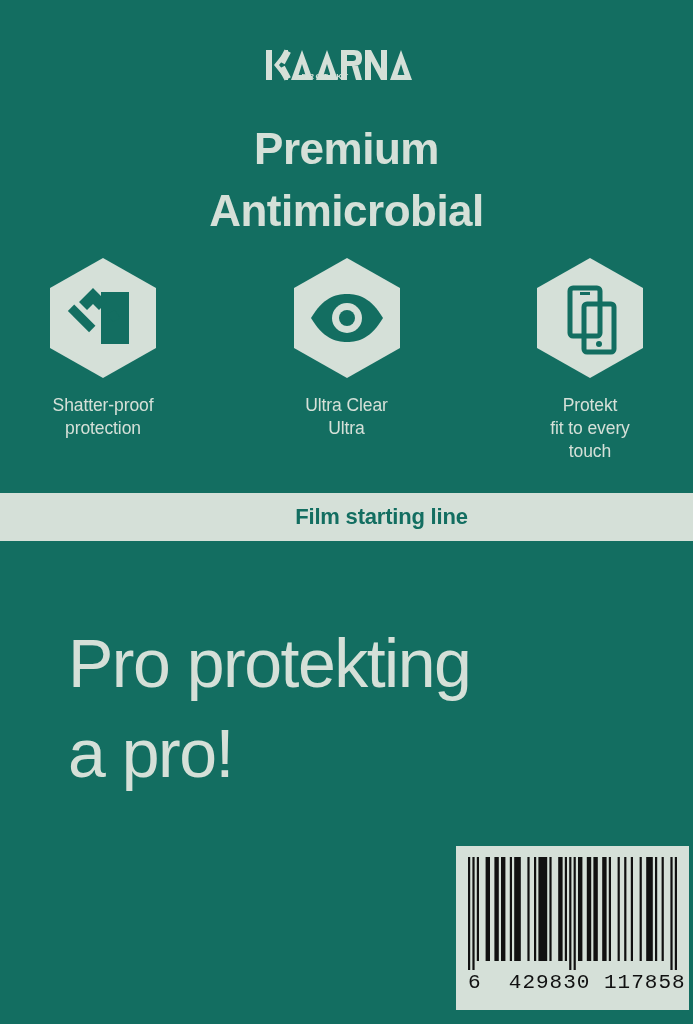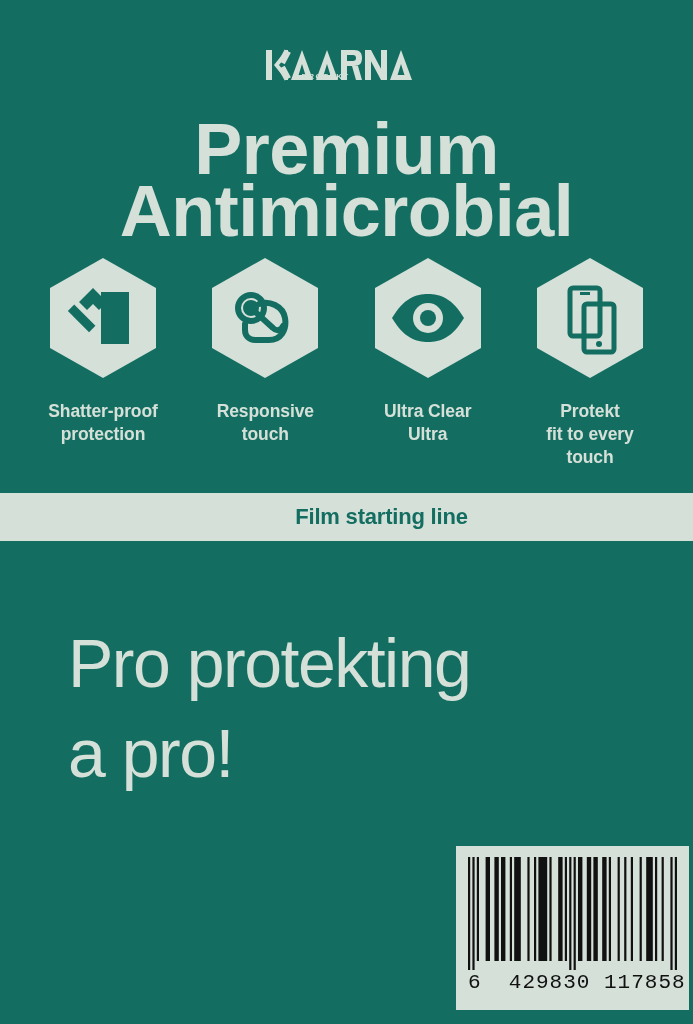--- a/index.html
+++ b/index.html
@@ -34,21 +34,21 @@
 
   
   #heading {
     position: absolute;
     left: 0;
     top: 118px;
     width: 693px;
     text-align: center;
     color: #d5e0d8;
     font-weight: bold;
-    font-size: 72px;
+    font-size: 44px;
     line-height: 62px;
     letter-spacing: -0.5px;
   }
   #heading .hl { display: block; }
 
   
   #features {
     position: absolute;
     left: 28px;
     top: 256px;
@@ -63,24 +63,24 @@
     flex-direction: column;
     align-items: center;
   }
   .hexwrap {
     width: 124px;
     height: 124px;
     position: relative;
   }
   .hexwrap svg { display: block; }
   .feature-label {
-    margin-top: 20px;
+    margin-top: 14px;
     color: #d5e0d8;
     font-size: 17.5px;
-    font-weight: bold;
+    font-weight: normal;
     line-height: 23px;
     text-align: center;
     letter-spacing: -0.1px;
     width: 152px;
   }
 
   
   #film-band {
     position: absolute;
     left: 0;
@@ -202,39 +202,20 @@
             <rect x="26" y="58" width="30" height="9" transform="rotate(45 41 62)"></rect>
           </g>
         </svg>
       </div>
       <div class="feature-label">
         <span>Shatter-proof</span><br>
         <span>protection</span>
       </div>
     </div>
 
-    <div class="feature">
-      <div class="hexwrap">
-        <svg width="124" height="124" viewBox="0 0 124 124">
-          <polygon points="62,2 115,32 115,92 62,122 9,92 9,32" fill="#d5e0d8"></polygon>
-          <g fill="none" stroke="#136e61" stroke-width="6" stroke-linecap="round" stroke-linejoin="round">
-
-            <circle cx="48" cy="52" r="13"></circle>
-            <circle cx="48" cy="52" r="5"></circle>
-
-            <path d="M48,52 L70,72 C74,76 78,74 80,70"></path>
-            <path d="M56,48 C66,44 80,50 82,62 C84,74 78,84 66,84 L52,84 C46,84 42,80 42,74 L42,68"></path>
-          </g>
-        </svg>
-      </div>
-      <div class="feature-label">
-        <span>Responsive</span><br>
-        <span>touch</span>
-      </div>
-    </div>
 
     <div class="feature">
       <div class="hexwrap">
         <svg width="124" height="124" viewBox="0 0 124 124">
           <polygon points="62,2 115,32 115,92 62,122 9,92 9,32" fill="#d5e0d8"></polygon>
           <g fill="#136e61">
             <path d="M26,62 C38,42 50,38 62,38 C74,38 86,42 98,62 C86,82 74,86 62,86 C50,86 38,82 26,62 Z"></path>
           </g>
           <circle cx="62" cy="62" r="15" fill="#d5e0d8"></circle>
           <circle cx="62" cy="62" r="8" fill="#136e61"></circle>

